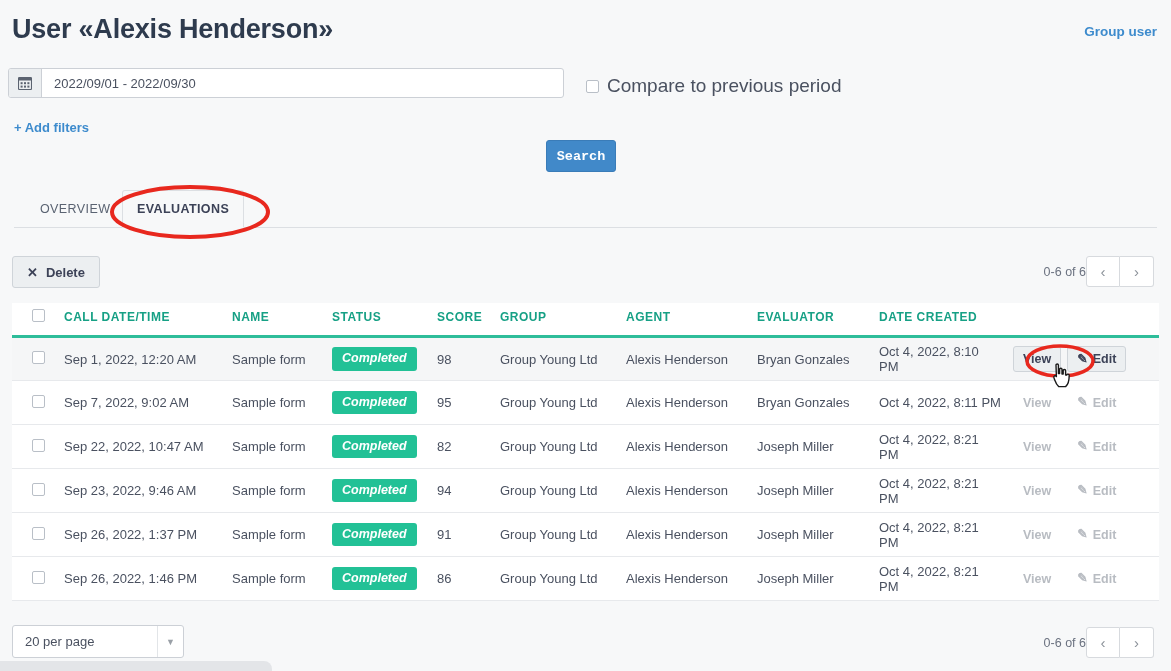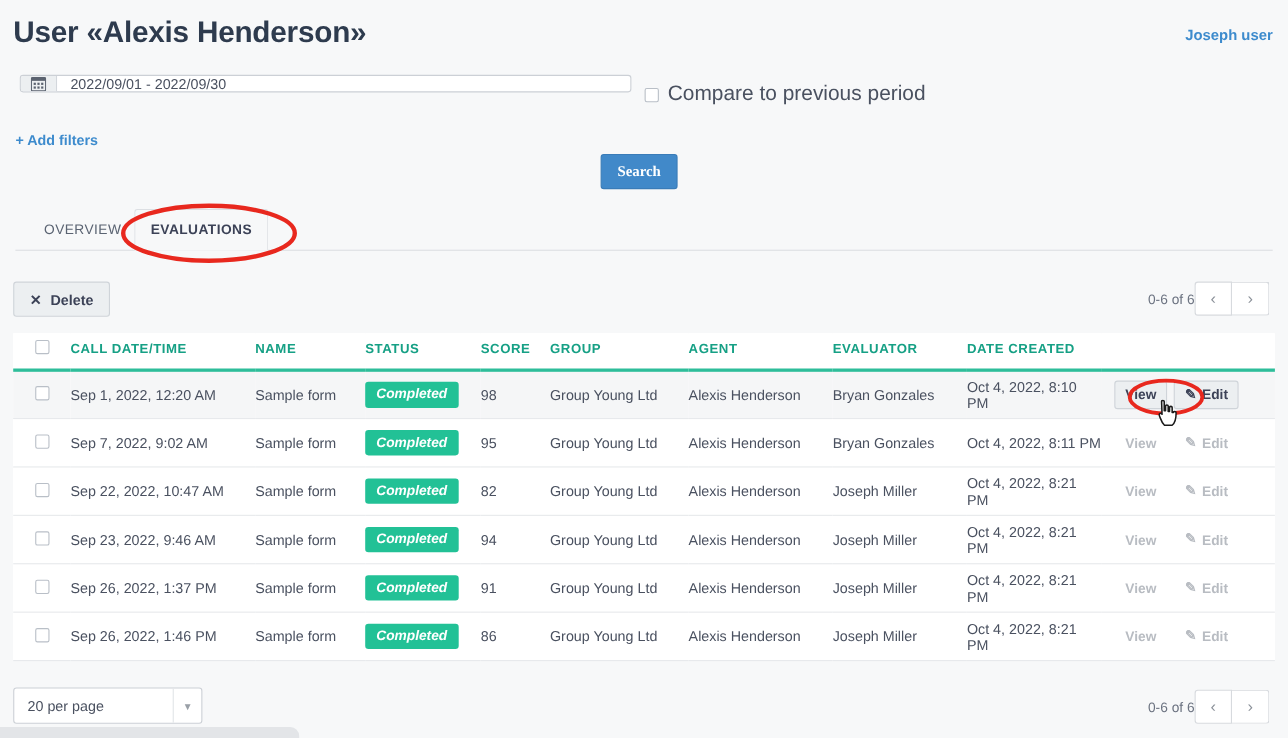--- a/index.html
+++ b/index.html
@@ -34,22 +34,22 @@
     font-size: 13.5px;
     font-weight: bold;
     color: #3d8bcd;
     text-decoration: none;
     cursor: pointer;
   }
 
   
   .daterange {
     position: absolute;
-    left: 18px; top: 68px;
-    width: 556px; height: 16px;
+    left: 8px; top: 68px;
+    width: 556px; height: 30px;
     display: flex;
     background: #fff;
     border: 1px solid #ccd0d6;
     border-radius: 3px;
   }
   .daterange .cal-btn {
     width: 33px;
     display: flex;
     align-items: center;
     justify-content: center;
@@ -102,21 +102,21 @@
 
   
   .search-btn {
     position: absolute;
     left: 546px; top: 140px;
     width: 70px; height: 32px;
     background: #4189c9;
     border: 1px solid #3a7cb8;
     border-radius: 3px;
     color: #fff;
-    font-family: Liberation Serif, serif;
+    font-family: Liberation Mono, monospace;
     font-size: 13.5px;
     font-weight: bold;
     cursor: pointer;
   }
 
   
   .tabs {
     position: absolute;
     left: 14px; top: 190px;
     width: 1143px;
@@ -315,21 +315,21 @@
 
   
   .cursor { position: absolute; left: 1050px; top: 363px; pointer-events: none; }
 </style>
 </head>
 <body>
 
 <div class="page">
 
   <div class="page-title">User «Alexis Henderson»</div>
-  <a class="manage-user">Joseph user</a>
+  <a class="manage-user">Group user</a>
 
   <div class="daterange">
     <div class="cal-btn">
       <svg width="14" height="14" viewBox="0 0 14 14" aria-hidden="true">
         <rect x="0.5" y="1.5" width="13" height="12" rx="1" fill="none" stroke="#5b6370" stroke-width="1.1"></rect>
         <rect x="0.5" y="1.5" width="13" height="3" fill="#5b6370"></rect>
         <rect x="2.6" y="6.2" width="2" height="2" fill="#5b6370"></rect>
         <rect x="6" y="6.2" width="2" height="2" fill="#5b6370"></rect>
         <rect x="9.4" y="6.2" width="2" height="2" fill="#5b6370"></rect>
         <rect x="2.6" y="9.6" width="2" height="2" fill="#5b6370"></rect>

